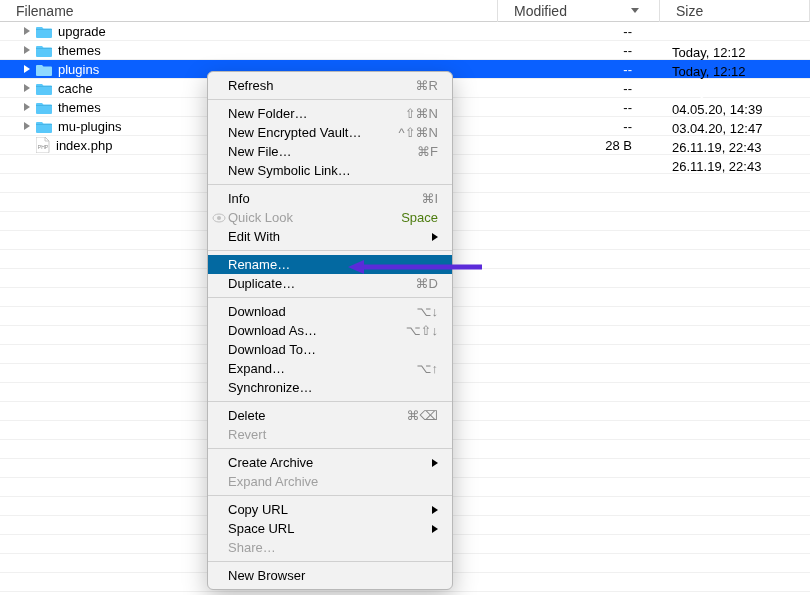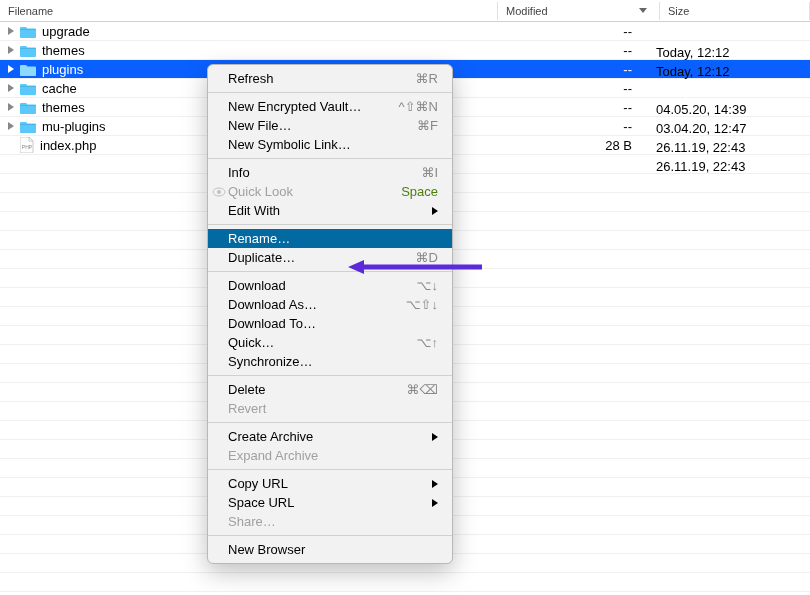--- a/index.html
+++ b/index.html
@@ -14,22 +14,22 @@
       position: relative;
     }
     .header {
       display: flex;
       background: #fff;
       border-bottom: 1px solid #d0d0d0;
       height: 22px;
       align-items: center;
     }
     .header .col {
-      padding: 3px 8px;
-      font-size: 11px;
+      padding: 3px 16px;
+      font-size: 14px;
       color: #444;
       border-right: 1px solid #e0e0e0;
       display: flex;
       align-items: center;
       justify-content: space-between;
     }
     .col-filename { flex: 0 0 498px; }
     .col-size { flex: 0 0 150px; }
     .col-modified { flex: 1; }
     .chev-down {
@@ -44,21 +44,21 @@
     .row {
       display: flex;
       height: 19px;
       align-items: center;
       border-bottom: 1px solid #f0f0f0;
     }
     .row.selected {
       background: #0a60ff;
       color: #fff;
     }
-    .cell { padding: 0 8px; display: flex; align-items: center; height: 100%; }
+    .cell { padding: 0 24px; display: flex; align-items: center; height: 100%; }
     .cell-name { flex: 0 0 498px; }
     .cell-size { flex: 0 0 150px; justify-content: flex-end; padding-right: 16px; }
     .cell-modified { flex: 1; margin-top: 43px; }
     .disclosure {
       display: inline-block;
       width: 0; height: 0;
       border-top: 4px solid transparent;
       border-bottom: 4px solid transparent;
       border-left: 6px solid #888;
       margin-right: 6px;
@@ -78,21 +78,21 @@
       display: inline-block;
     }
     .file-icon svg { width: 14px; height: 16px; }
     .empty-row {
       height: 19px;
       border-bottom: 1px solid #f0f0f0;
     }
     .context-menu {
       position: absolute;
       left: 207px;
-      top: 64px;
+      top: 71px;
       width: 246px;
       background: #f2f2f2;
       border: 1px solid #b8b8b8;
       border-radius: 6px;
       box-shadow: 0 8px 24px rgba(0,0,0,0.25);
       padding: 4px 0;
       z-index: 100;
     }
     .menu-item {
       display: flex;
@@ -295,20 +295,24 @@
     <div class="empty-row"></div>
     <div class="empty-row"></div>
   </div>
 
 <div class="context-menu">
   <div class="menu-item">
     <span>Refresh</span>
     <span class="shortcut">⌘R</span>
   </div>
   <div class="menu-sep"></div>
+  <div class="menu-item">
+    <span>New Folder…</span>
+    <span class="shortcut">⇧⌘N</span>
+  </div>
   <div class="menu-item">
     <span>New Encrypted Vault…</span>
     <span class="shortcut">^⇧⌘N</span>
   </div>
   <div class="menu-item">
     <span>New File…</span>
     <span class="shortcut">⌘F</span>
   </div>
   <div class="menu-item">
     <span>New Symbolic Link…</span>
@@ -346,21 +350,21 @@
     <span class="shortcut">⌥↓</span>
   </div>
   <div class="menu-item">
     <span>Download As…</span>
     <span class="shortcut">⌥⇧↓</span>
   </div>
   <div class="menu-item">
     <span>Download To…</span>
   </div>
   <div class="menu-item">
-    <span>Quick…</span>
+    <span>Expand…</span>
     <span class="shortcut">⌥↑</span>
   </div>
   <div class="menu-item">
     <span>Synchronize…</span>
   </div>
   <div class="menu-sep"></div>
   <div class="menu-item">
     <span>Delete</span>
     <span class="shortcut">⌘⌫</span>
   </div>

